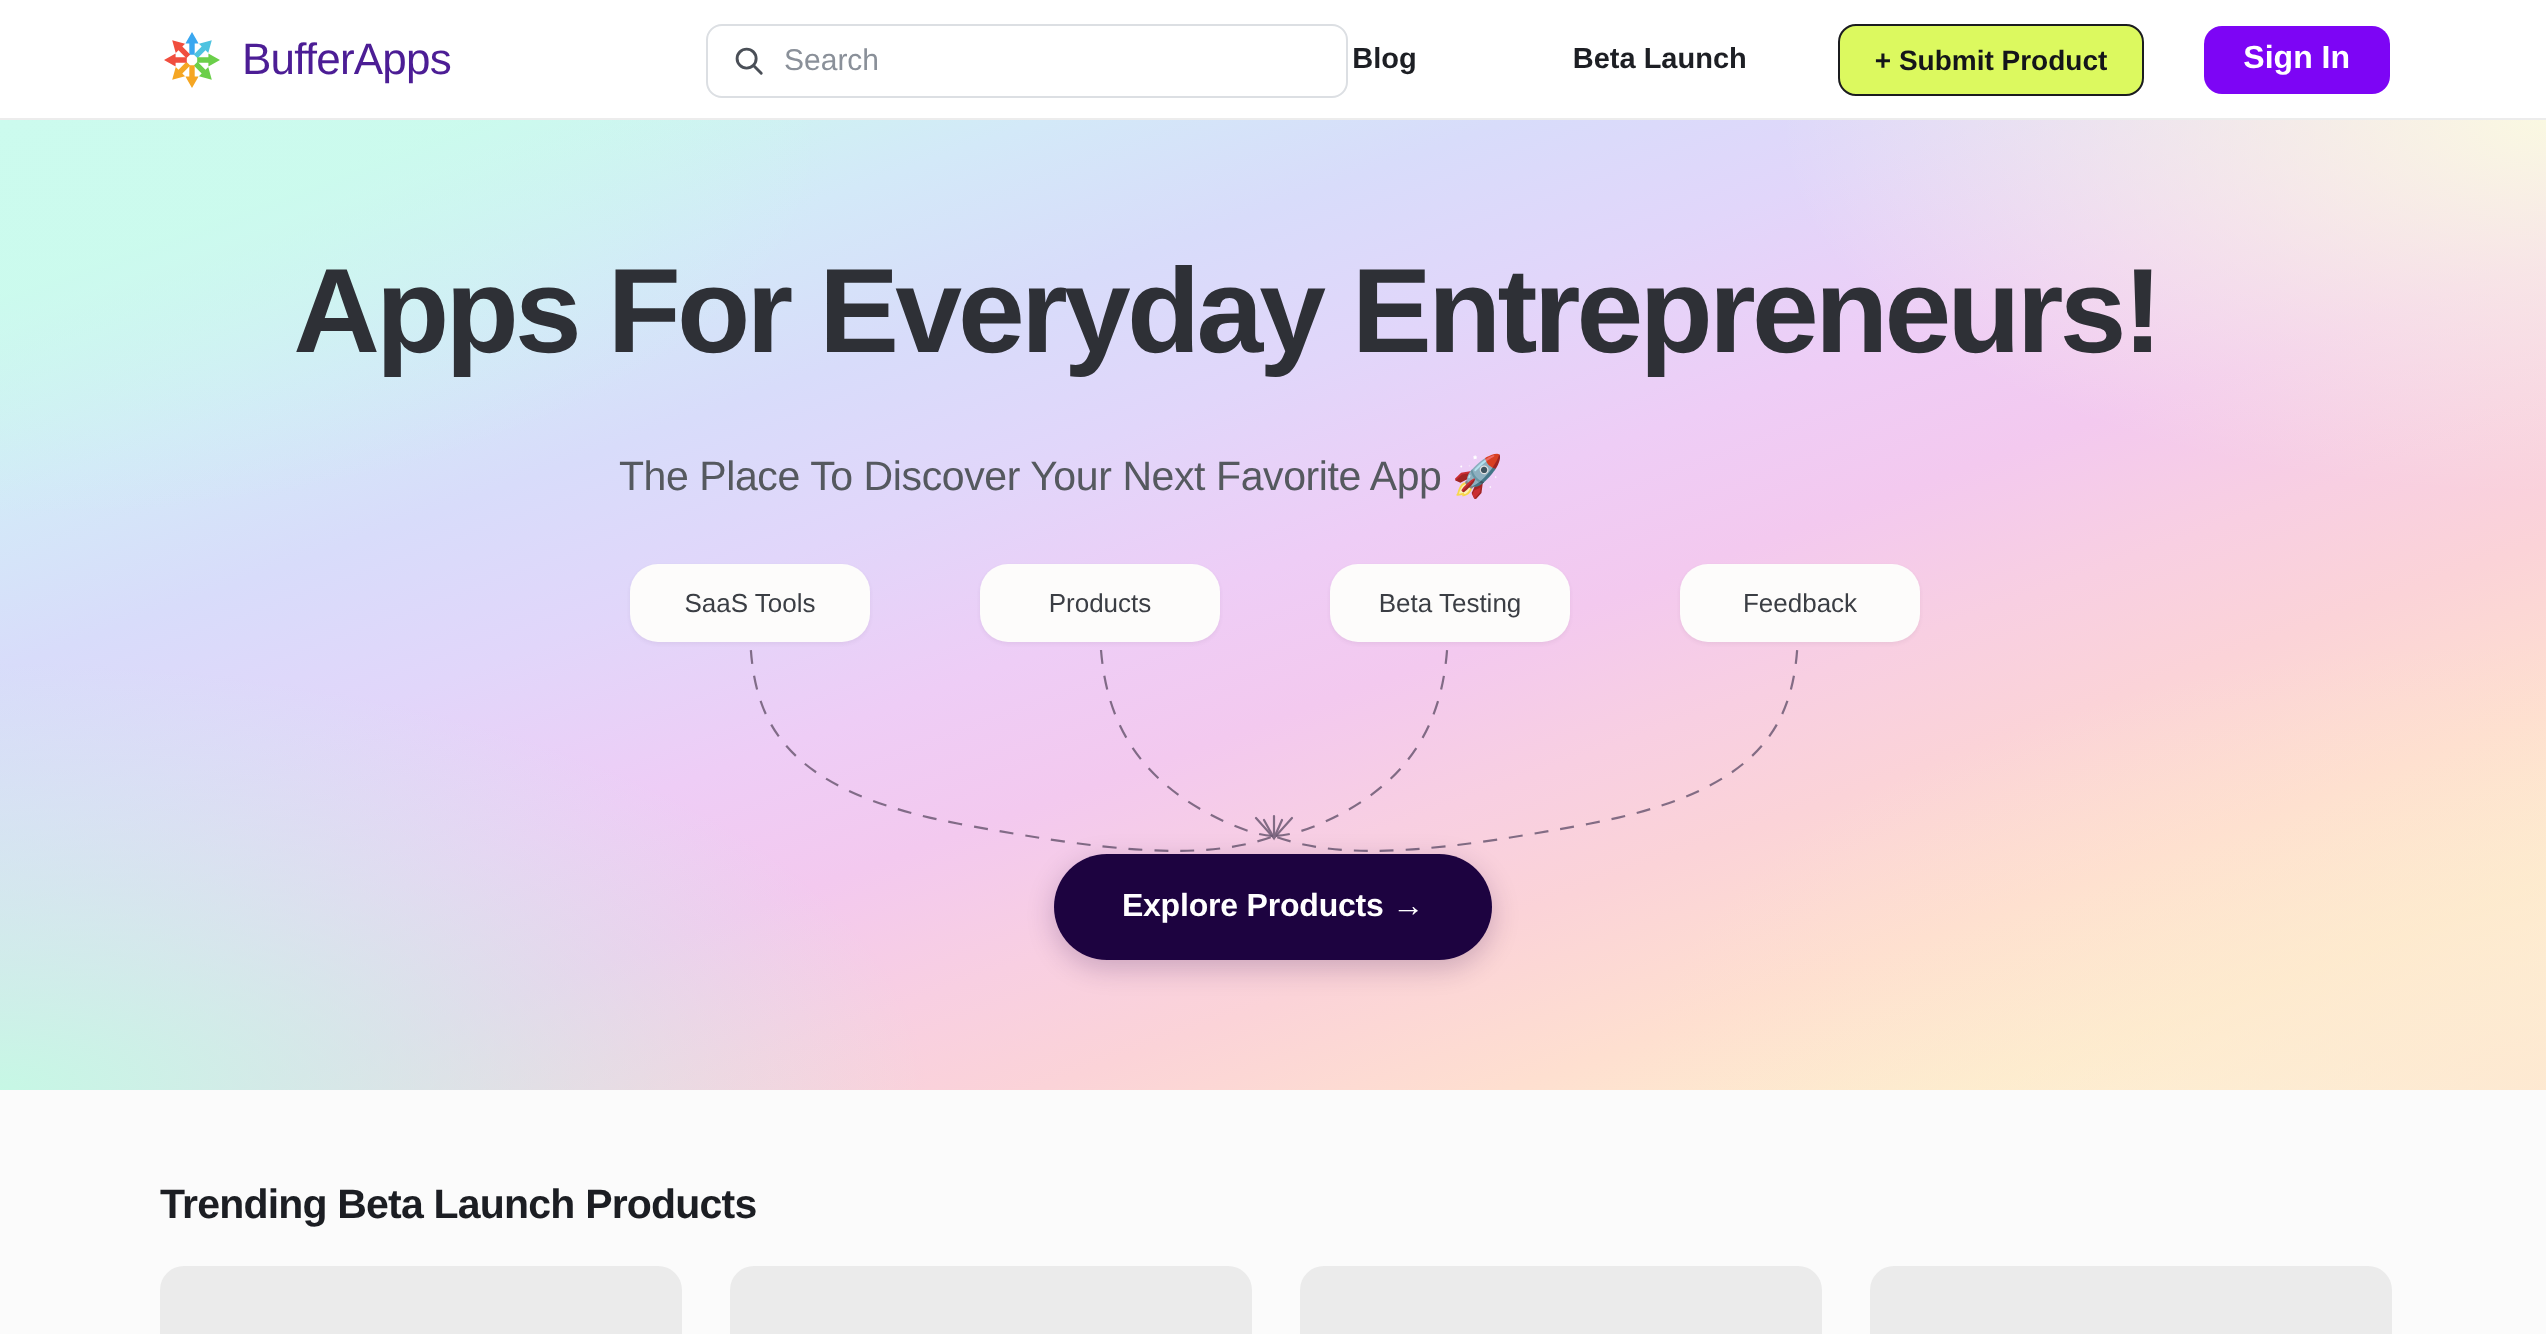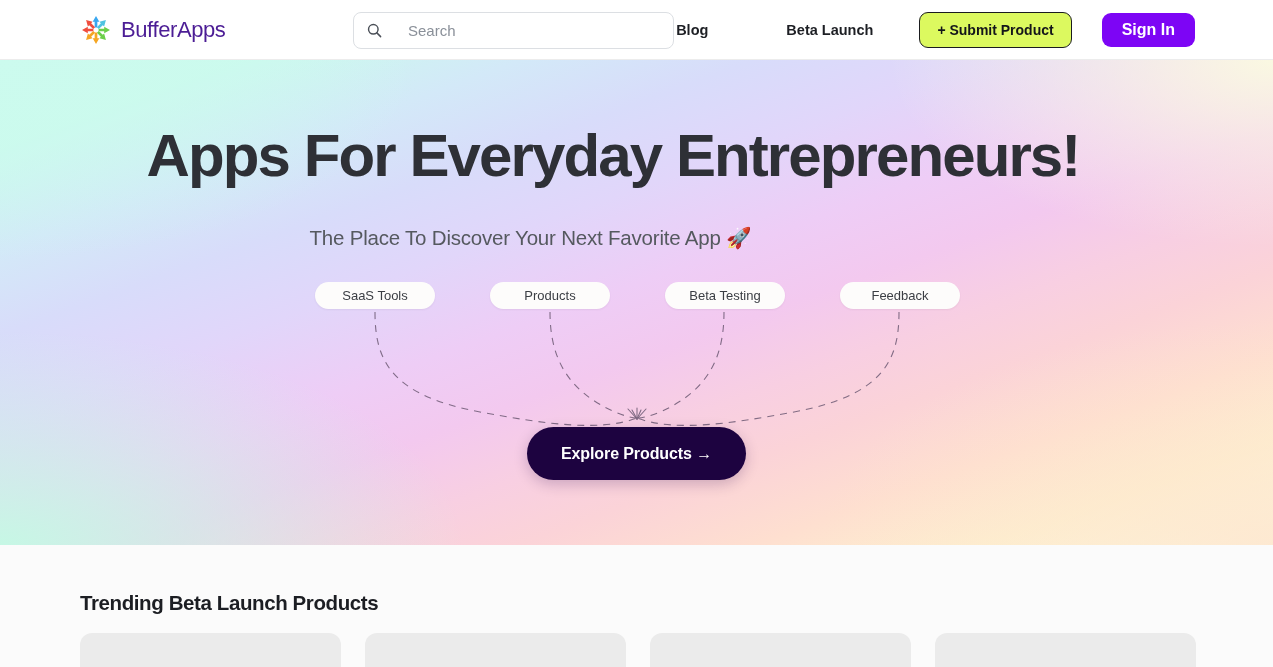--- a/index.html
+++ b/index.html
@@ -46,21 +46,21 @@
     left: 353px;
     top: 12px;
     width: 321px;
     height: 37px;
     border: 1px solid #dcdfe3;
     border-radius: 8px;
     background: #fff;
     display: flex;
     align-items: center;
     padding: 4px 12px;
-    gap: 25px;
+    gap: 9px;
   }
   .search-icon { width: 17px; height: 17px; flex: 0 0 auto; display:block; color:#4a4f57; }
   .search-input {
     border: 0;
     outline: 0;
     flex: 1;
     font-family: "Liberation Sans", sans-serif;
     font-size: 15px;
     color: #20242a;
     background: transparent;
@@ -179,21 +179,21 @@
   .chips {
     position: absolute;
     top: 222px;
     left: 0;
     width: 1273px;
     height: 30px;
   }
   .chip {
     position: absolute;
     top: 0;
-    height: 27px;
+    height: 39px;
     border-radius: 14px;
     background: #fdfcfb;
     color: #3b3e44;
     font-size: 13px;
     font-weight: 400;
     display: flex;
     align-items: center;
     justify-content: center;
     cursor: pointer;
     box-shadow: 0 1px 2px rgba(70,50,90,0.07);

